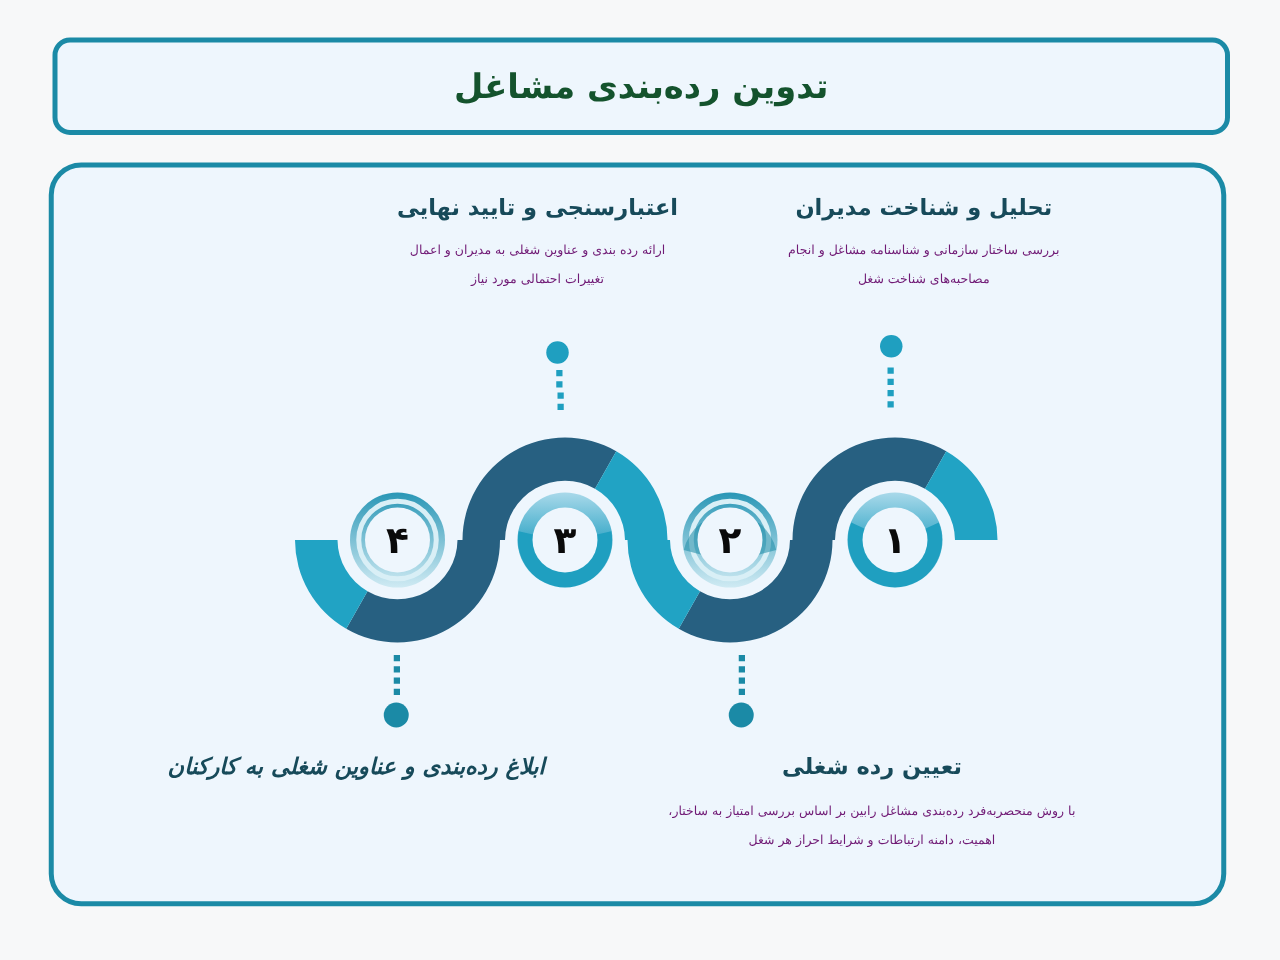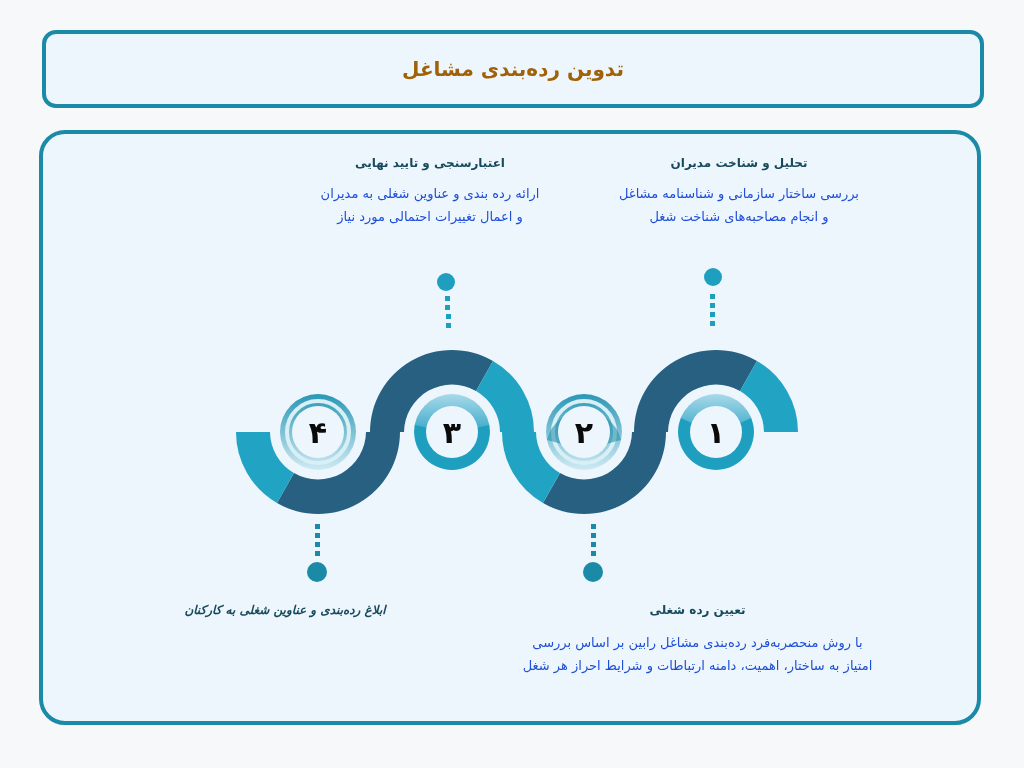--- a/index.html
+++ b/index.html
@@ -7,36 +7,36 @@
       width: 1024px; height: 768px; position: relative; overflow: hidden;
       background: #f7f8f9;
       font-family: "DejaVu Sans", sans-serif;
     }
     .title-box {
       position: absolute; left: 42px; top: 30px; width: 934px; height: 70px;
       border: 4px solid #1b8aa6; border-radius: 14px; background: #eef6fd;
       display: flex; align-items: center; justify-content: center;
     }
     .title-box h1 {
-      margin: 0; font-size: 20px; font-weight: bold; color: #a16207; direction: rtl;
+      margin: 0; font-size: 27px; font-weight: bold; color: #14532d; direction: rtl;
     }
     .main-box {
       position: absolute; left: 39px; top: 130px; width: 934px; height: 587px;
       border: 4px solid #1b8aa6; border-radius: 26px; background: #eef6fd;
     }
     .wave { position: absolute; left: 0; top: 0; }
     .step {
       position: absolute; direction: rtl; text-align: center;
     }
     .step h2 {
-      margin: 0 0 10px 0; font-size: 12px; font-weight: bold; color: #174a5a;
+      margin: 0 0 10px 0; font-size: 18px; font-weight: bold; color: #174a5a;
       white-space: nowrap;
     }
     .step p {
-      margin: 12px; font-size: 13px; line-height: 23px; color: #1d4ed8;
+      margin: 12px; font-size: 10px; line-height: 23px; color: #701a75;
     }
     .num {
       position: absolute; width: 50px; height: 50px; margin-left: -25px; margin-top: -25px;
       display: flex; align-items: center; justify-content: center;
       font-size: 30px; font-weight: bold; color: #0a0a0a;
     }
   </style>
 </head>
 <body>
 

